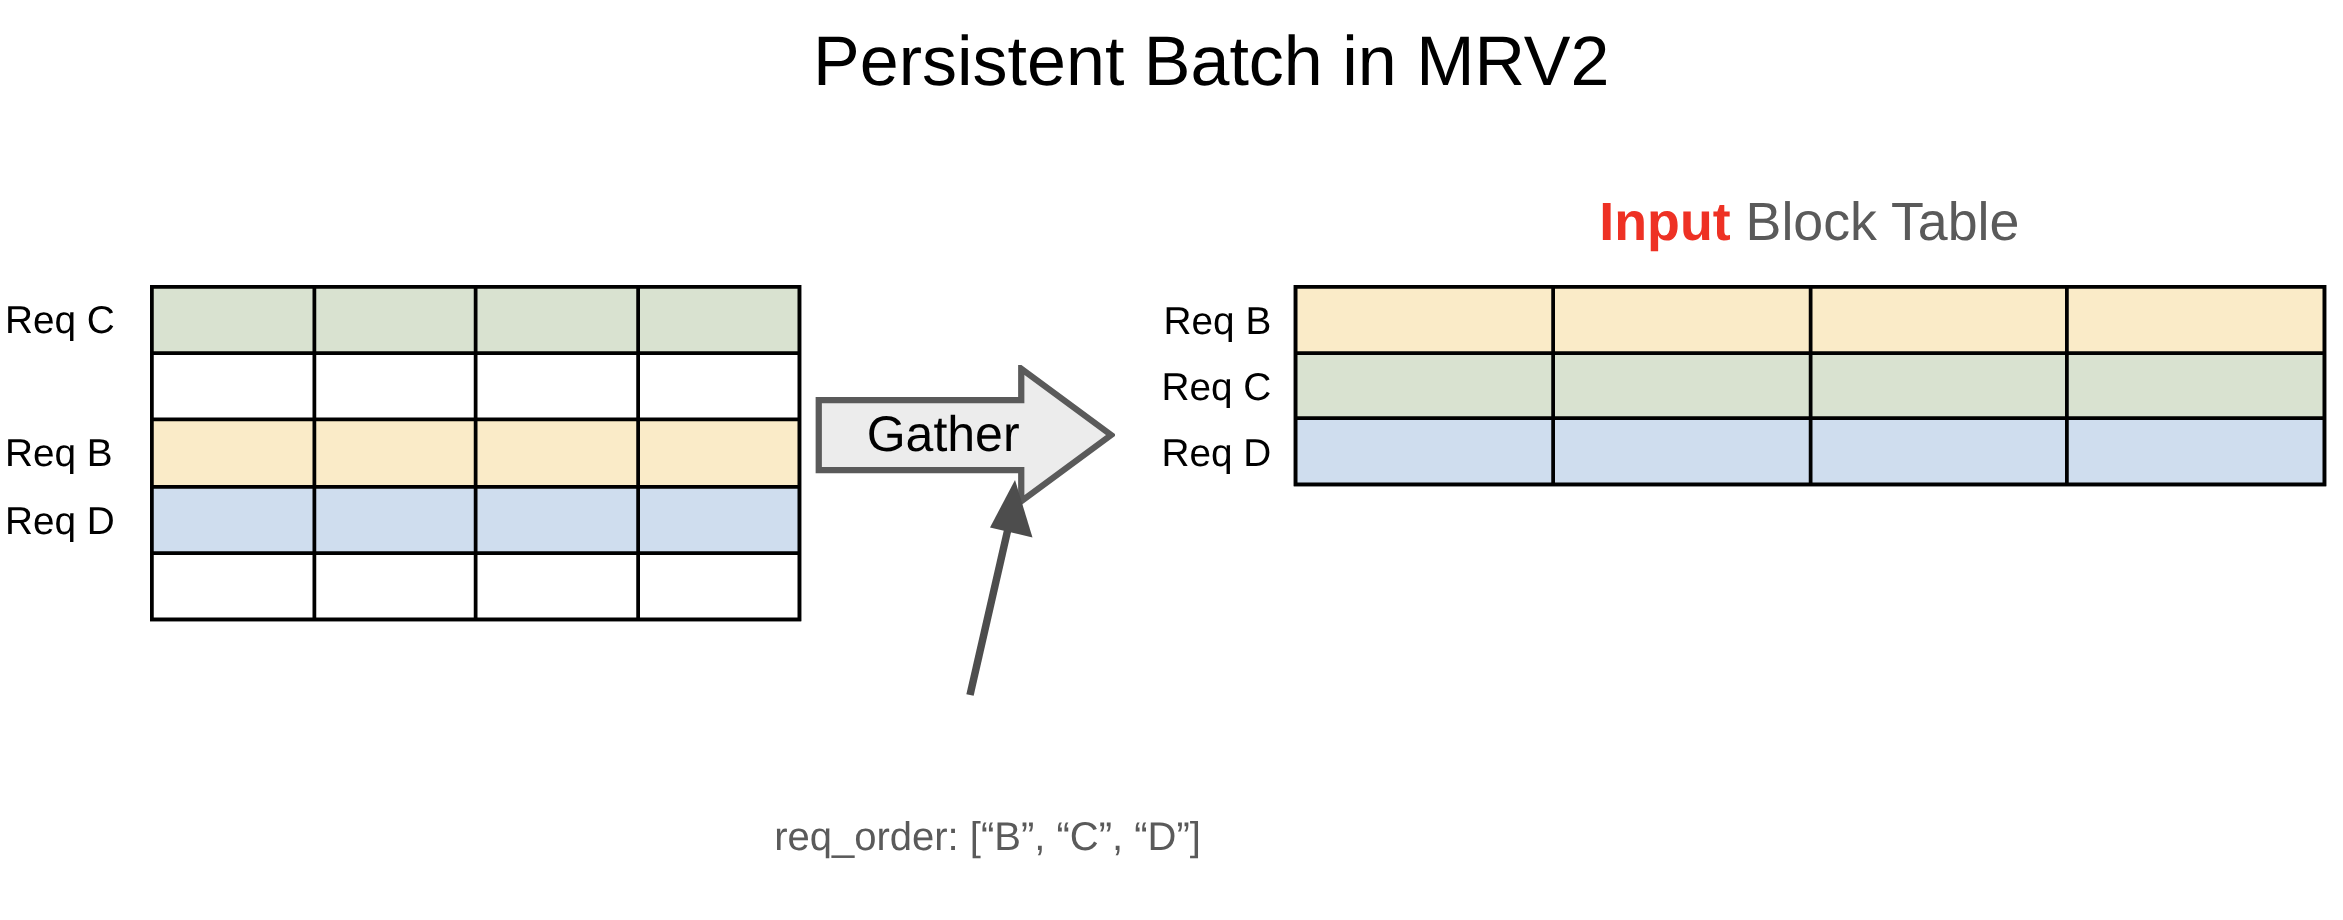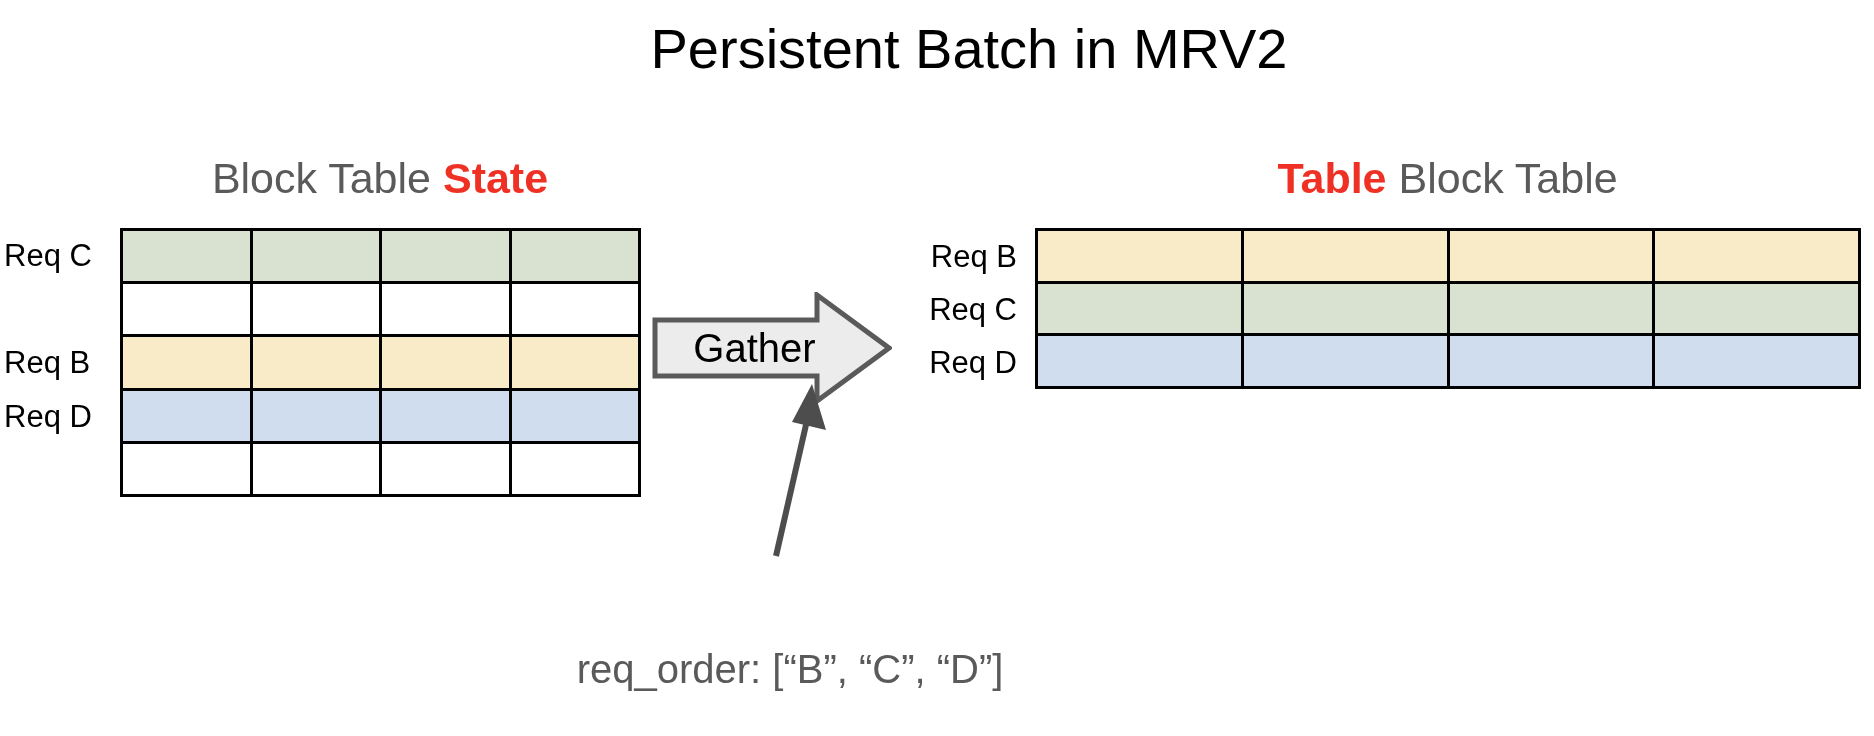--- a/index.html
+++ b/index.html
@@ -123,36 +123,33 @@
     height: 180px;
   }
 
   
   #req-order-caption {
     position: absolute;
     left: 340px;
     top: 645px;
     width: 900px;
     text-align: center;
-    font-size: 40px;
+    font-size: 32px;
     line-height: 48px;
     color: #5a5a5a;
     white-space: nowrap;
   }
 </style>
 </head>
 <body>
 
 <div id="canvas">
 
   <div id="slide-title">Persistent Batch in MRV2</div>
 
-  <div id="heading-left" class="section-heading">
-    <span>Block Table </span><span class="accent">State</span>
-  </div>
 
   <div class="row-label left" style="top:238px;">Req C</div>
   <div class="row-label left" style="top:345px;">Req B</div>
   <div class="row-label left" style="top:399px;">Req D</div>
 
   <div id="table-state" class="grid-table">
       <div class="grid-cell" style="background: rgb(217, 226, 208);"></div>
       <div class="grid-cell" style="background: rgb(217, 226, 208);"></div>
       <div class="grid-cell" style="background: rgb(217, 226, 208);"></div>
       <div class="grid-cell" style="background: rgb(217, 226, 208);"></div>
@@ -178,21 +175,21 @@
     <polygon points="3,28 165,28 165,3 237,56 165,109 165,84 3,84" fill="#ececec" stroke="#5a5a5a" stroke-width="5" stroke-linejoin="miter"></polygon>
   </svg>
   <div id="gather-label">Gather</div>
 
   <svg id="order-connector" viewBox="0 0 100 180" preserveAspectRatio="none">
     <line x1="26" y1="176" x2="58" y2="36" stroke="#4d4d4d" stroke-width="6" stroke-linecap="butt"></line>
     <polygon points="62,4 76,50 42,42" fill="#4d4d4d"></polygon>
   </svg>
 
   <div id="heading-right" class="section-heading">
-    <span class="accent">Table</span><span> Block Table</span>
+    <span class="accent">Input</span><span> Block Table</span>
   </div>
 
   <div class="row-label right" style="top:239px;">Req B</div>
   <div class="row-label right" style="top:292px;">Req C</div>
   <div class="row-label right" style="top:345px;">Req D</div>
 
   <div id="table-input" class="grid-table">
       <div class="grid-cell" style="background: rgb(250, 235, 200);"></div>
       <div class="grid-cell" style="background: rgb(250, 235, 200);"></div>
       <div class="grid-cell" style="background: rgb(250, 235, 200);"></div>

